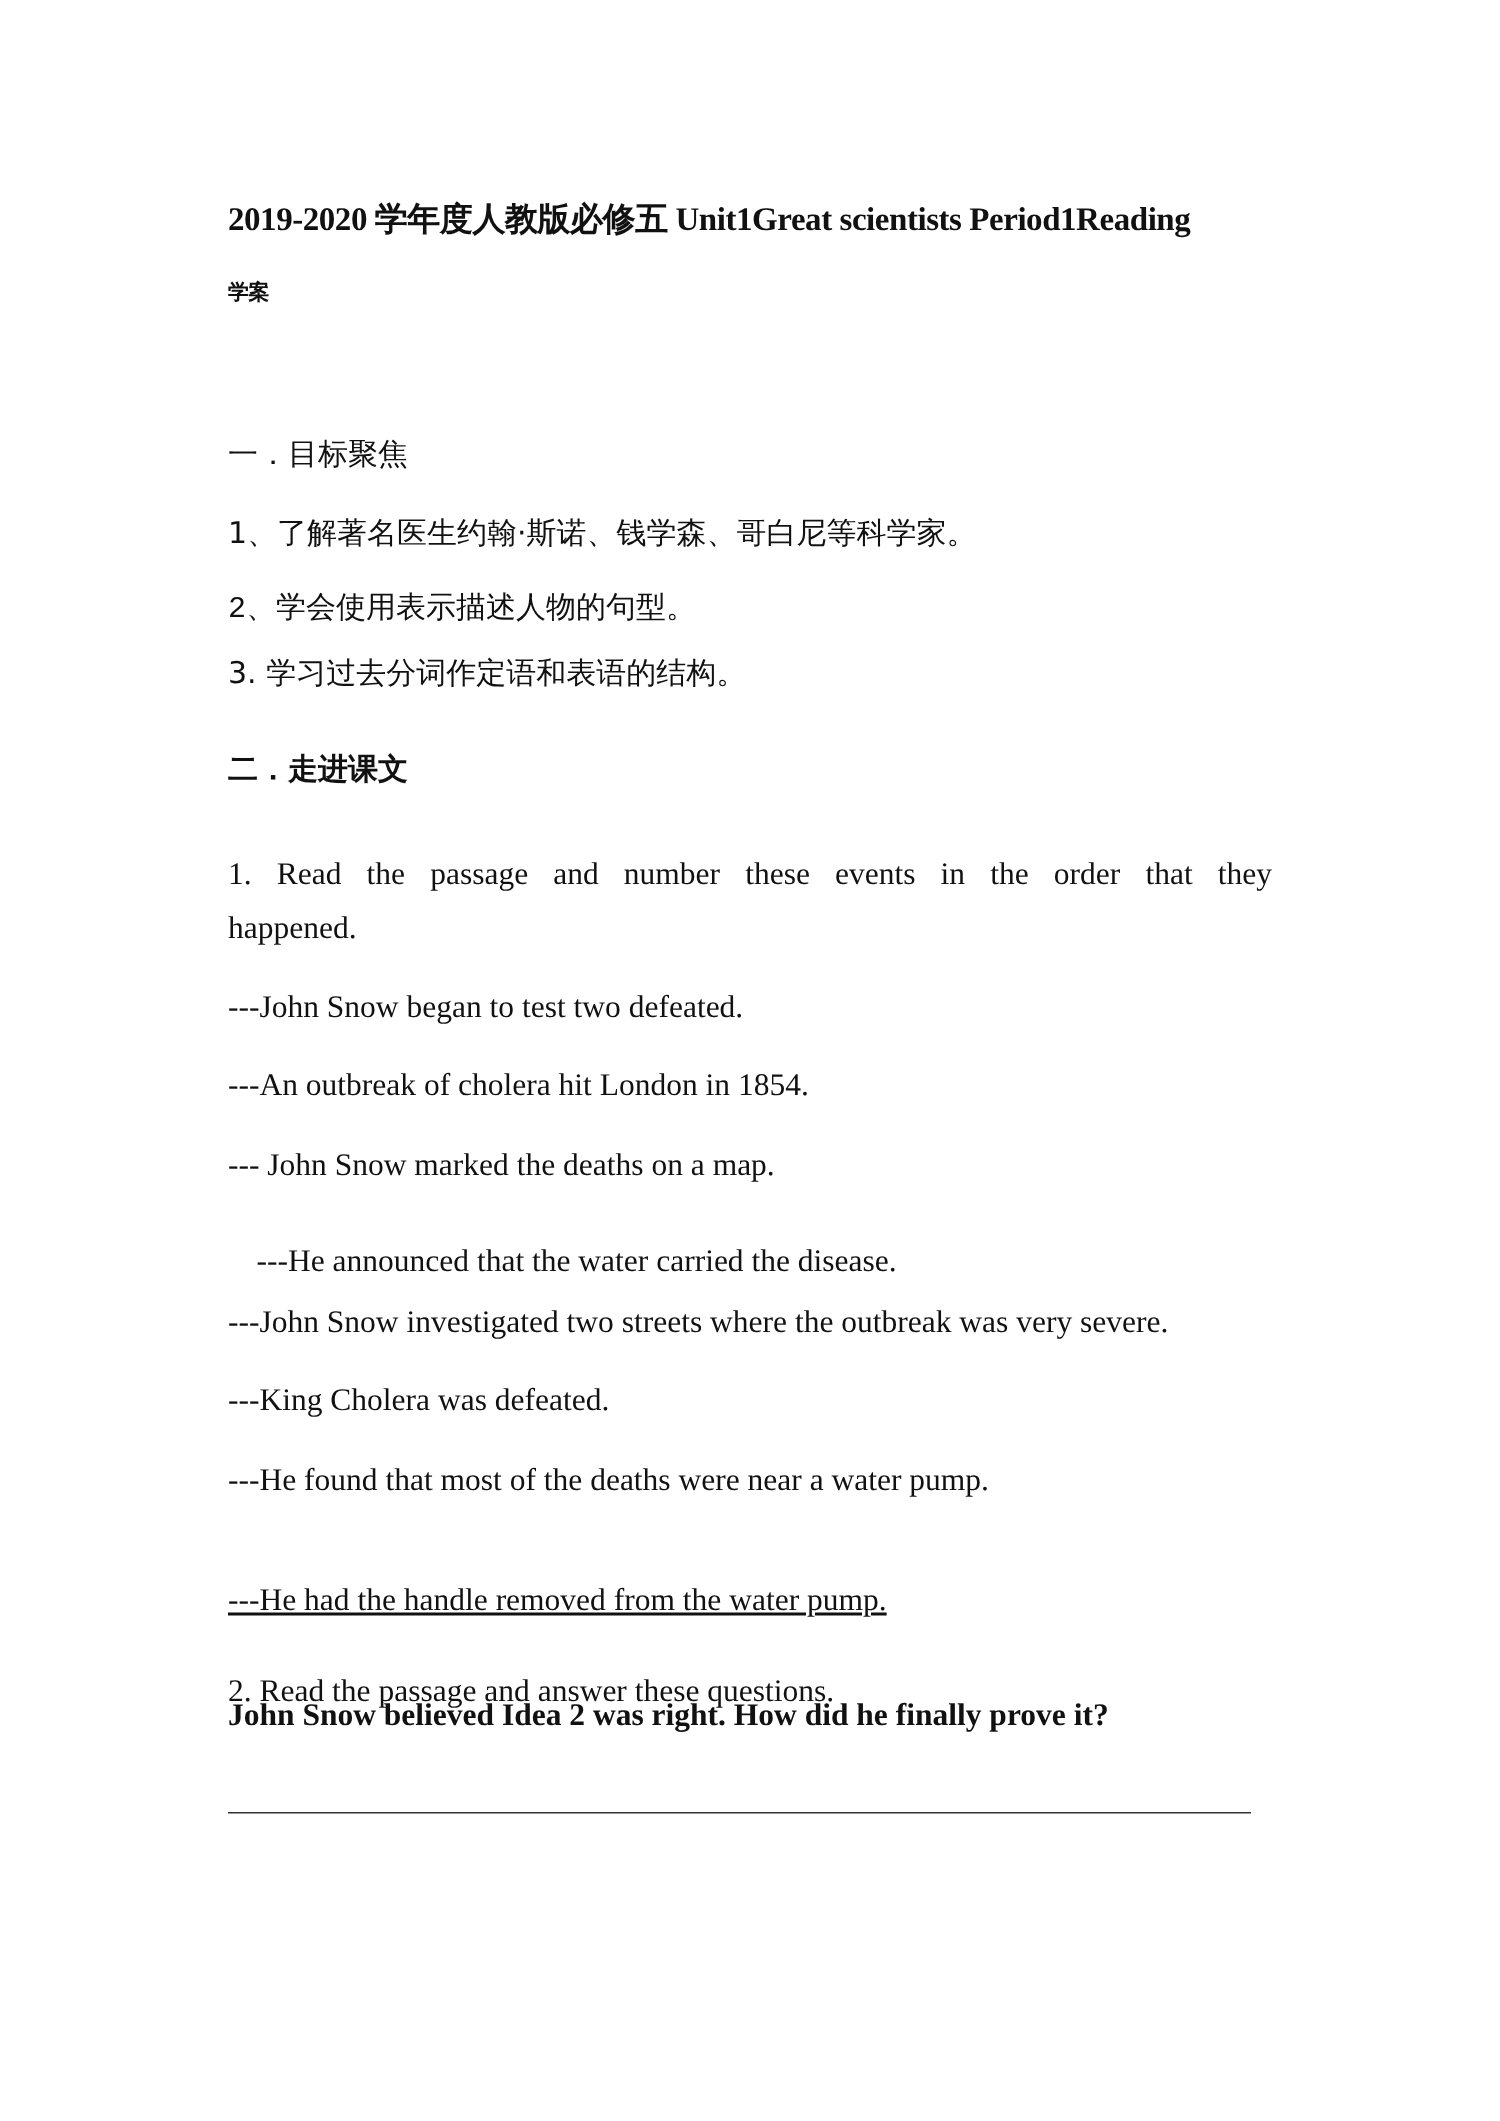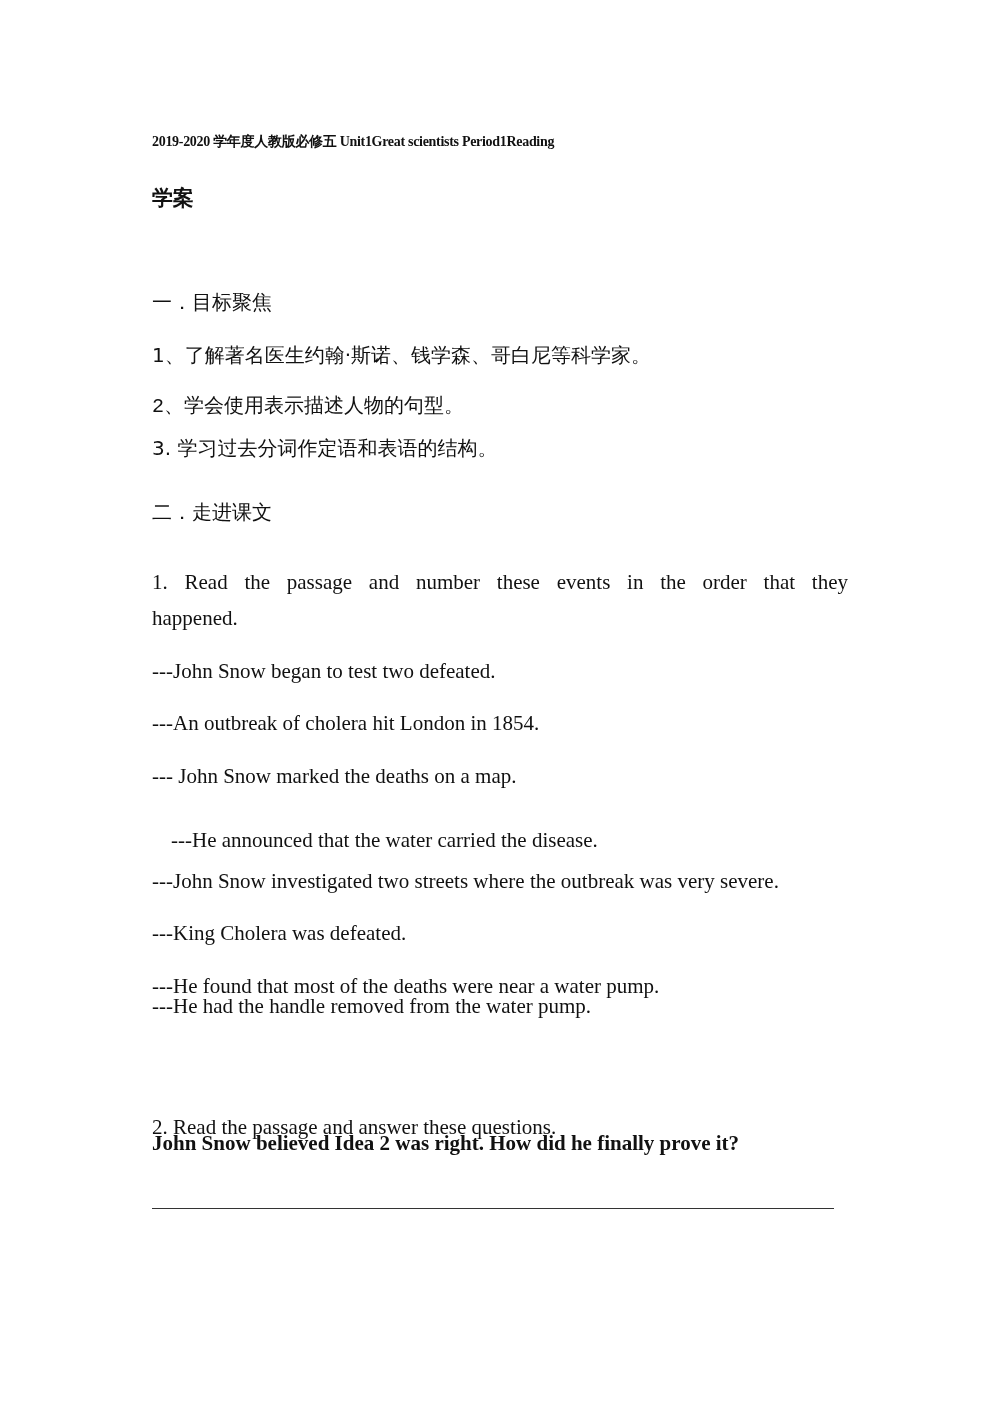--- a/index.html
+++ b/index.html
@@ -19,21 +19,21 @@
       position: absolute;
       left: 152px;
       top: 0;
       width: 696px;
     }
     .title {
       position: absolute;
       left: 0;
       width: 700px;
       font-weight: bold;
-      font-size: 14px;
+      font-size: 22px;
       letter-spacing: -0.3px;
       white-space: nowrap;
       line-height: 1;
     }
     .line {
       position: absolute;
       left: 0;
       font-size: 21px;
       line-height: 1;
       white-space: nowrap;
@@ -57,38 +57,38 @@
       height: 0;
       border-top: 1px solid #333333;
     }
   </style>
 </head>
 <body>
 
 <div class="page">
 
   <div class="title" style="top:135px;">2019-2020 学年度人教版必修五 Unit1Great scientists Period1Reading</div>
-  <div class="title cn" style="top:188px; font-size:21px;">学案</div>
+  <div class="title cn" style="top:188px; font-size:14px;">学案</div>
 
   <div class="line cn" style="top:292px;">一．目标聚焦</div>
   <div class="line cn" style="top:345px;">1、了解著名医生约翰·斯诺、钱学森、哥白尼等科学家。</div>
   <div class="line cn" style="top:397px;font-family:Liberation Mono, monospace;">2、学会使用表示描述人物的句型。</div>
   <div class="line cn" style="top:438px;">3. 学习过去分词作定语和表语的结构。</div>
 
-  <div class="line cn" style="top:502px;">二．走进课文</div>
+  <div class="line cn" style="top:502px;font-weight:bold;">二．走进课文</div>
 
   <div class="line justify" style="top:556px;">1. Read the passage and number these events in the order that they</div>
   <div class="line" style="top:608px;">happened.</div>
 
   <div class="line" style="top:661px;">---John Snow began to test two defeated.</div>
   <div class="line" style="top:713px;">---An outbreak of cholera hit London in 1854.</div>
   <div class="line" style="top:766px;">--- John Snow marked the deaths on a map.</div>
   <div class="line" style="top:830px;margin-left:19px;">---He announced that the water carried the disease.</div>
   <div class="line" style="top:871px;">---John Snow investigated two streets where the outbreak was very severe.</div>
   <div class="line" style="top:923px;">---King Cholera was defeated.</div>
   <div class="line" style="top:976px;">---He found that most of the deaths were near a water pump.</div>
-  <div class="line" style="top:996px;">---He had the handle removed from the water pump.</div>
+  <div class="line" style="top:1056px;text-decoration:underline;">---He had the handle removed from the water pump.</div>
 
   <div class="line" style="top:1081px;margin-top:36px;">2. Read the passage and answer these questions.</div>
   <div class="line" style="top:1133px;font-weight:bold;">John Snow believed Idea 2 was right. How did he finally prove it?</div>
 
   <div class="answer-line"></div>
 </div>
 
 </body></html>

